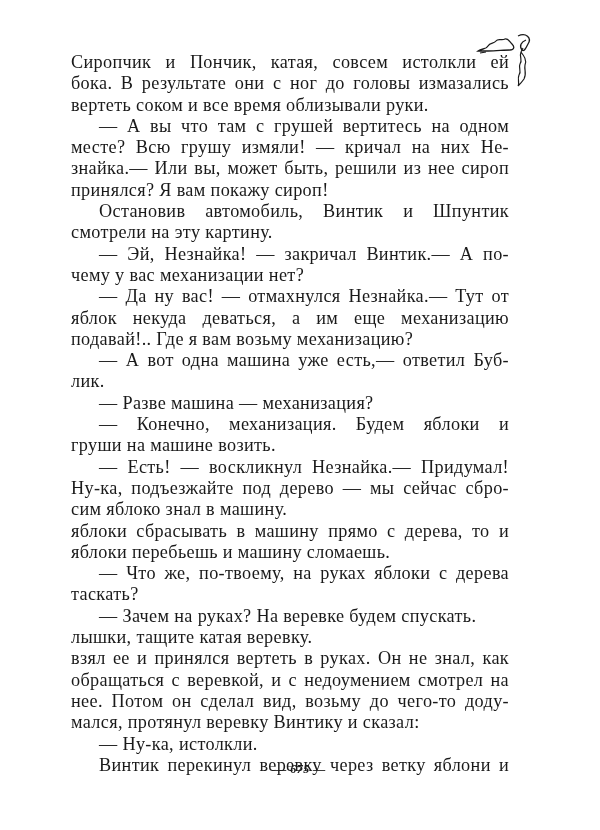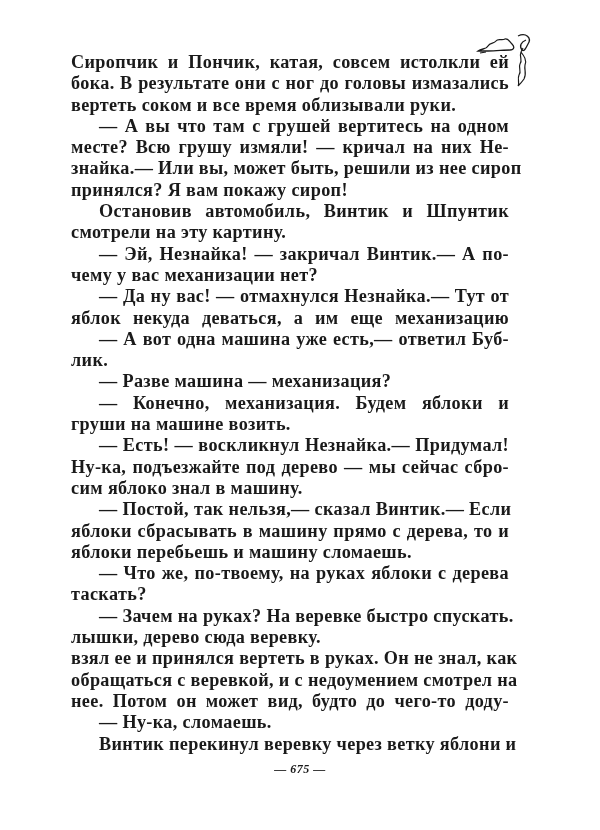--- a/index.html
+++ b/index.html
@@ -15,21 +15,20 @@
     color: #1a1a1a;
     letter-spacing: 0.35px;
   }
   .line {
     display: block;
     white-space: nowrap;
     text-align: justify;
     text-align-last: justify;
     height: 21.3px;
     overflow: visible;
-    font-weight: bold;
   }
   .line.last { text-align-last: left; }
   .line.indent { padding-left: 28px; }
   .page-number {
     position: absolute;
     left: 0; right: 0;
     top: 762px;
     text-align: center;
     font-family: "Liberation Serif", "DejaVu Serif", serif;
     font-style: italic;
@@ -64,35 +63,36 @@
     <span class="line indent">— А вы что там с грушей вертитесь на одном</span>
     <span class="line">месте? Всю грушу измяли! — кричал на них Не-</span>
     <span class="line">знайка.— Или вы, может быть, решили из нее сироп</span>
     <span class="line last">принялся? Я вам покажу сироп!</span>
     <span class="line indent">Остановив автомобиль, Винтик и Шпунтик</span>
     <span class="line last">смотрели на эту картину.</span>
     <span class="line indent">— Эй, Незнайка! — закричал Винтик.— А по-</span>
     <span class="line last">чему у вас механизации нет?</span>
     <span class="line indent">— Да ну вас! — отмахнулся Незнайка.— Тут от</span>
     <span class="line">яблок некуда деваться, а им еще механизацию</span>
+    <span class="line last">подавай!.. Где я вам возьму механизацию?</span>
     <span class="line indent">— А вот одна машина уже есть,— ответил Буб-</span>
     <span class="line last">лик.</span>
     <span class="line indent last">— Разве машина — механизация?</span>
     <span class="line indent">— Конечно, механизация. Будем яблоки и</span>
     <span class="line last">груши на машине возить.</span>
     <span class="line indent">— Есть! — воскликнул Незнайка.— Придумал!</span>
     <span class="line">Ну-ка, подъезжайте под дерево — мы сейчас сбро-</span>
     <span class="line last">сим яблоко знал в машину.</span>
-    <span class="line indent">— Постой, так нельзя,— сказал Винтик.— Если</span>
     <span class="line">яблоки сбрасывать в машину прямо с дерева, то и</span>
     <span class="line last">яблоки перебьешь и машину сломаешь.</span>
     <span class="line indent">— Что же, по-твоему, на руках яблоки с дерева</span>
     <span class="line last">таскать?</span>
-    <span class="line indent last">— Зачем на руках? На веревке быстро спускать.</span>
-    <span class="line last">лышки, дерево сюда веревку.</span>
+    <span class="line indent last">— Зачем на руках? На веревке будем спускать.</span>
+    <span class="line last">лышки, тащите катая веревку.</span>
     <span class="line">взял ее и принялся вертеть в руках. Он не знал, как</span>
     <span class="line">обращаться с веревкой, и с недоумением смотрел на</span>
-    <span class="line">нее. Потом он может вид, будто до чего-то доду-</span>
-    <span class="line indent last">— Ну-ка, сломаешь.</span>
+    <span class="line">нее. Потом он сделал вид, возьму до чего-то доду-</span>
+    <span class="line last">мался, протянул веревку Винтику и сказал:</span>
+    <span class="line indent last">— Ну-ка, истолкли.</span>
     <span class="line indent">Винтик перекинул веревку через ветку яблони и</span>
   </div>
 
 <div class="page-number">— 675 —</div>
 
 </body></html>

